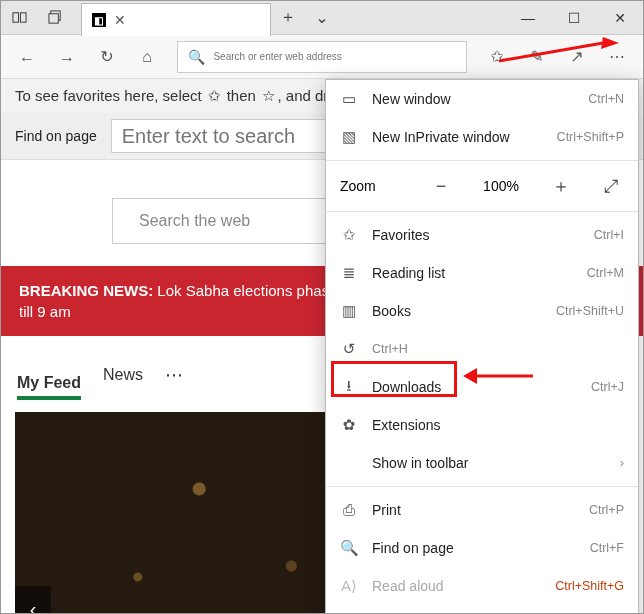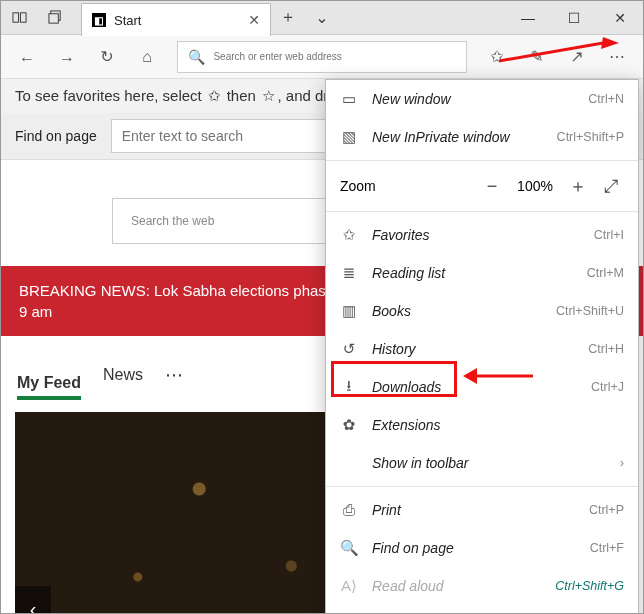--- a/index.html
+++ b/index.html
@@ -16,48 +16,48 @@
   .winbtn { width:46px; display:flex; align-items:center; justify-content:center; font-size:14px; color:#333;}
   .toolbar { height:44px; background:#f7f7f7; display:flex; align-items:center; padding:0 8px; gap:4px; border-bottom:1px solid #ddd;}
   .tb-btn { width:36px; height:36px; display:flex; align-items:center; justify-content:center; color:#555; font-size:16px; border-radius:2px;}
   .addrbar { flex:1; height:32px; border:1px solid #ccc; background:#fff; display:flex; align-items:center; padding:0 10px; gap:8px; margin:0 8px;}
   .addrbar input { flex:1; border:none; outline:none; font-size:10px; color:#555;}
   .addrbar .search-icon { color:#777; font-size:14px;}
   .favbar { padding:8px 14px; font-size:15px; color:#333; background:#f2f2f2; }
   .favbar .star { margin:0 2px; }
   .findbar { display:flex; align-items:center; background:#eee; padding:6px 14px; gap:14px; border-bottom:1px solid #ddd;}
   .findbar .label { font-size:14px; color:#222;}
-  .findbar input { height:28px; border:1px solid #ccc; background:#fff; padding:16px 10px; width:320px; font-size:14px; outline:none;}
+  .findbar input { height:28px; border:1px solid #ccc; background:#fff; padding:16px 10px; width:320px; font-size:20px; outline:none;}
   .content { position: relative; background:#fff; height: calc(100% - 34px - 44px - 34px - 40px); }
   .content .spacer { height:28px; }
   .searchbox { margin: 10px auto 0; width: 420px; height:46px; border:1px solid #ccc; display:flex; align-items:center; padding:0 18px; background:#fff;}
-  .searchbox span { color:#888; font-size:12px;}
+  .searchbox span { color:#888; font-size:16px;margin-left:8px;}
   .breaking { margin-top:22px; background:#c8252f; color:#fff; padding:14px 18px; font-size:15px; line-height:1.4;}
-  .breaking b { font-weight:normal;}
+  .breaking b { font-weight:bold;}
   .feed-tabs { display:flex; align-items:center; gap:22px; padding:14px 16px 8px; font-size:16px; color:#333;}
   .feed-tabs .active { font-weight:bold; border-bottom:4px solid #15803d; padding-bottom:4px;margin-top:24px;}
   .feed-tabs .more { font-size:18px; letter-spacing:2px;}
   .feed-image { margin:4px 14px 0; height:220px; background: radial-gradient(circle at 30% 35%, #7a5a28 0 6px, transparent 7px),
       radial-gradient(circle at 60% 50%, #6b4d22 0 5px, transparent 6px),
       radial-gradient(circle at 45% 70%, #5c421e 0 5px, transparent 6px),
       radial-gradient(circle at 20% 75%, #6b4d22 0 4px, transparent 5px),
       #241a10; position:relative; }
   .feed-image .nav-left { position:absolute; left:0; bottom:0; width:36px; height:46px; background:rgba(0,0,0,.5); color:#fff; display:flex; align-items:center; justify-content:center; font-size:20px;}
   
   .menu { position:absolute; top:78px; right:4px; width:314px; background:#fff; border:1px solid #bbb; box-shadow:0 4px 18px rgba(0,0,0,.25); z-index:50; }
   .menu .row { display:flex; align-items:center; height:38px; padding:0 14px; font-size:14px; color:#222; gap:14px;}
   .menu .row.disabled { color:#aaa;}
   .menu .row .mi-icon { width:18px; text-align:center; color:#555; font-size:15px;}
   .menu .row.disabled .mi-icon { color:#bbb;}
-  .menu .row .label { flex:1;font-style:italic; }
+  .menu .row .label { flex:1; }
   .menu .row .shortcut { color:#888; font-size:12.5px;}
-  .menu .row.disabled .shortcut { color:#0f766e;font-style:italic;}
+  .menu .row.disabled .shortcut { color:#c2410c;}
   .menu .row .chev { color:#888; font-size:12px;}
   .menu .sep { height:1px; background:#e3e3e3; margin:4px 0;}
-  .menu .zoomrow { display:flex; align-items:center; height:42px; padding:0 14px; font-size:14px; gap:7px;}
+  .menu .zoomrow { display:flex; align-items:center; height:42px; padding:0 14px; font-size:14px; gap:24px;}
   .menu .zoomrow .zlabel { flex:1;}
   .menu .zoomrow .zbtn { width:26px; text-align:center; font-size:18px; color:#444;}
   .menu .zoomrow .zval { width:46px; text-align:center;}
   .hl-ext { position:absolute; border:3px solid #e11; width:126px; height:36px; top:360px; left:330px; z-index:60; pointer-events:none;}
   .arrow1 { position:absolute; z-index:60; pointer-events:none; }
   .arrow1.a-top { top:36px; left:498px; width:120px; height:30px; }
   .arrow1.a-mid { top:362px; left:462px; width:70px; height:26px; }
   svg.arrow-svg line { stroke:#e11; stroke-width:3; }
   svg.arrow-svg polygon { fill:#e11; }
   .taskview svg, .copy svg { width:15px; height:15px; }
@@ -74,21 +74,20 @@
   </div>
   <div class="copy">
     <svg viewBox="0 0 16 16">
         <rect x="3" y="1" width="10" height="10" fill="none" stroke="#333"></rect>
         <rect x="1" y="4" width="10" height="10" fill="#e6e6e6" stroke="#333"></rect>
       </svg>
   </div>
   <div class="tab-area">
     <div class="tab">
       <span class="favicon">◧</span>
-      <span class="title">Start</span>
       <span class="close">✕</span>
     </div>
     <div class="newtab-btn">＋</div>
     <div class="tabs-arrow">⌄</div>
   </div>
   <div class="titlebar-spacer"></div>
   <div class="winbtn">—</div>
   <div class="winbtn">☐</div>
   <div class="winbtn">✕</div>
 </div>
@@ -165,21 +164,20 @@
     <span class="label">Reading list</span>
     <span class="shortcut">Ctrl+M</span>
   </div>
   <div class="row">
     <span class="mi-icon">▥</span>
     <span class="label">Books</span>
     <span class="shortcut">Ctrl+Shift+U</span>
   </div>
   <div class="row">
     <span class="mi-icon">↺</span>
-    <span class="label">History</span>
     <span class="shortcut">Ctrl+H</span>
   </div>
   <div class="row">
     <span class="mi-icon">⭳</span>
     <span class="label">Downloads</span>
     <span class="shortcut">Ctrl+J</span>
   </div>
   <div class="row">
     <span class="mi-icon">✿</span>
     <span class="label">Extensions</span>

